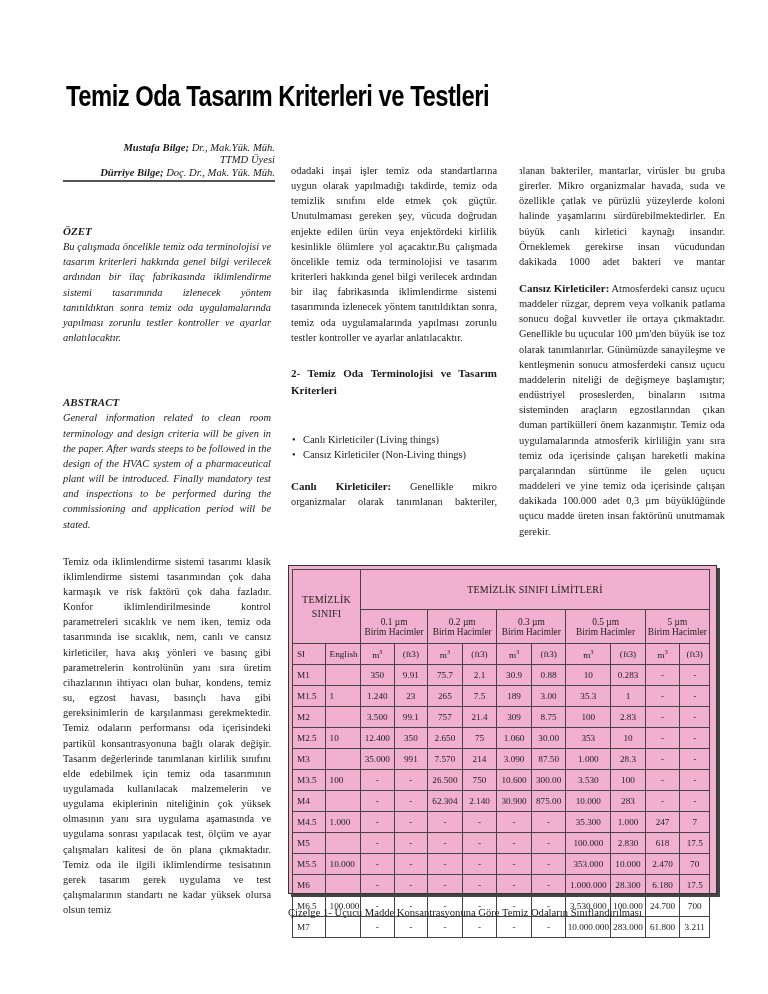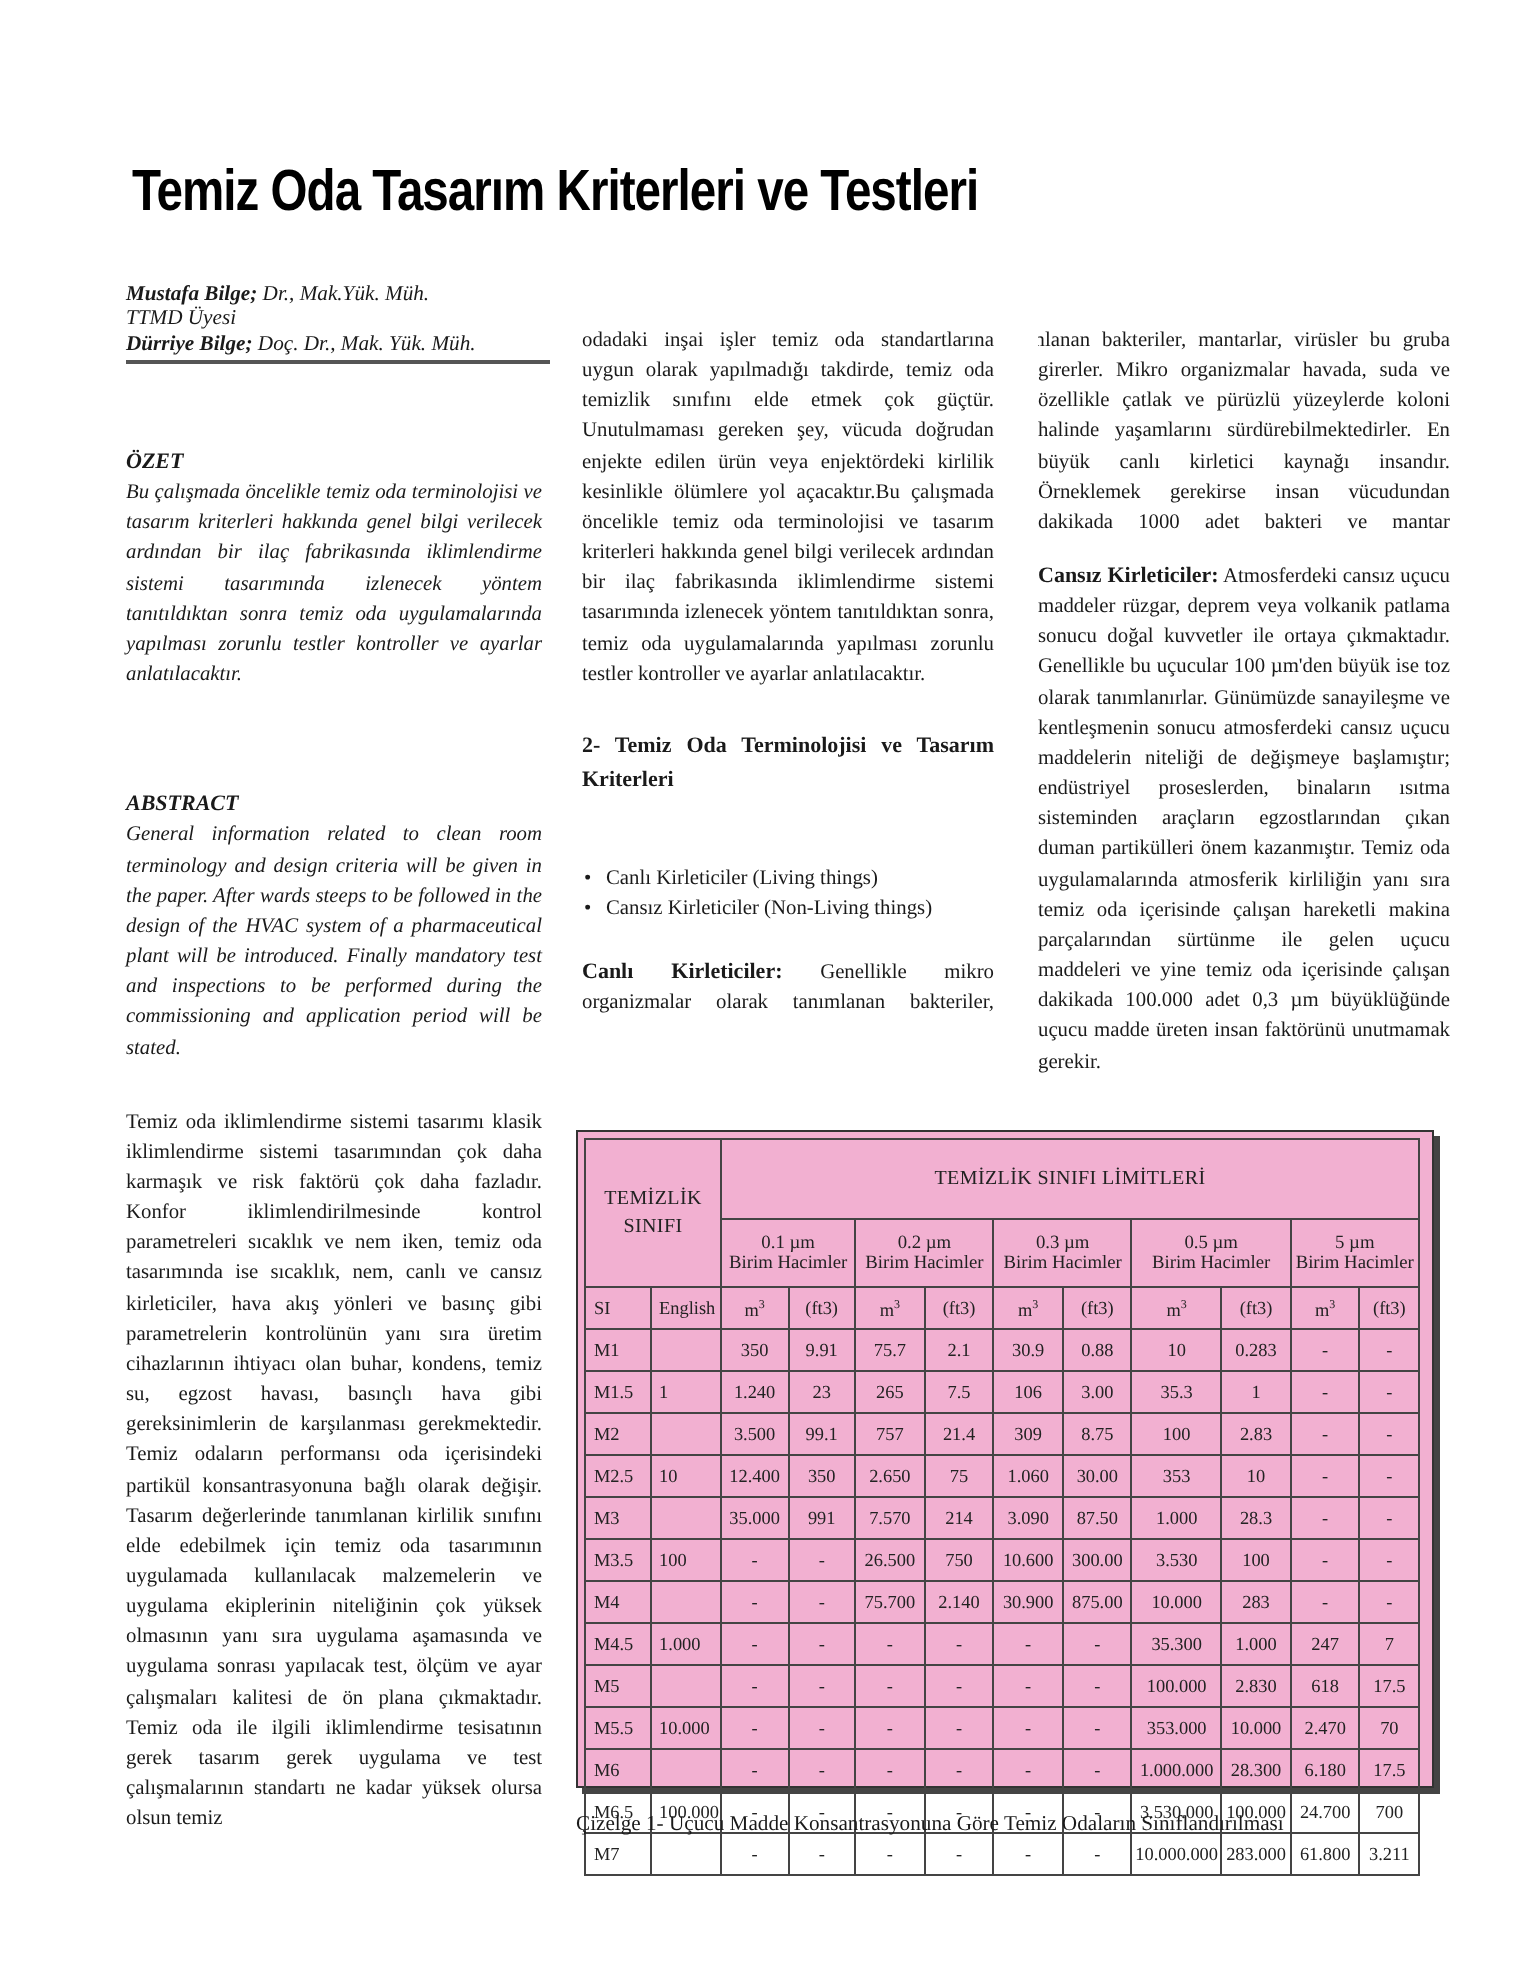--- a/index.html
+++ b/index.html
@@ -7,21 +7,21 @@
   body { position: relative; font-family: "Liberation Serif", "DejaVu Serif", serif; color: #1a1a1a; }
 
   .title {
     position: absolute; left: 66px; top: 80px;
     font-family: "Liberation Sans", "DejaVu Sans", sans-serif;
     font-weight: bold; font-size: 29px; letter-spacing: -0.6px;
     transform: scaleX(0.82); transform-origin: left top;
     white-space: nowrap; color: #000;
   }
 
-  .authors { position: absolute; left: 63px; top: 142px; width: 212px; font-size: 10.6px; line-height: 12.3px; font-style: italic; }
+  .authors { position: absolute; left: 63px; top: 142px; width: 212px; font-size: 10.6px; line-height: 12.3px; font-style: italic; text-align: right; }
   .authors b { font-weight: bold; }
   .authors .row { white-space: nowrap; }
   .authors-rule { position: absolute; left: 63px; top: 180px; width: 212px; height: 2px; background: #555; }
 
   .col { position: absolute; font-size: 10.4px; line-height: 15.15px; text-align: justify; }
   .col1 { left: 63px; width: 208px; }
   .col2 { left: 291px; width: 206px; }
   .col3 { left: 519px; width: 206px; }
 
   .h-it { font-weight: bold; font-style: italic; font-size: 11px; margin-top: 36px; }
@@ -161,21 +161,21 @@
           <td>-</td>
           <td>-</td>
         </tr>
         <tr class="r">
           <td class="lab">M1.5</td>
           <td class="lab">1</td>
           <td>1.240</td>
           <td>23</td>
           <td>265</td>
           <td>7.5</td>
-          <td>106</td>
+          <td>189</td>
           <td>3.00</td>
           <td>35.3</td>
           <td>1</td>
           <td>-</td>
           <td>-</td>
         </tr>
         <tr class="r">
           <td class="lab">M2</td>
           <td class="lab"></td>
           <td>3.500</td>
@@ -229,21 +229,21 @@
           <td>3.530</td>
           <td>100</td>
           <td>-</td>
           <td>-</td>
         </tr>
         <tr class="r">
           <td class="lab">M4</td>
           <td class="lab"></td>
           <td>-</td>
           <td>-</td>
-          <td>75.700</td>
+          <td>62.304</td>
           <td>2.140</td>
           <td>30.900</td>
           <td>875.00</td>
           <td>10.000</td>
           <td>283</td>
           <td>-</td>
           <td>-</td>
         </tr>
         <tr class="r">
           <td class="lab">M4.5</td>

